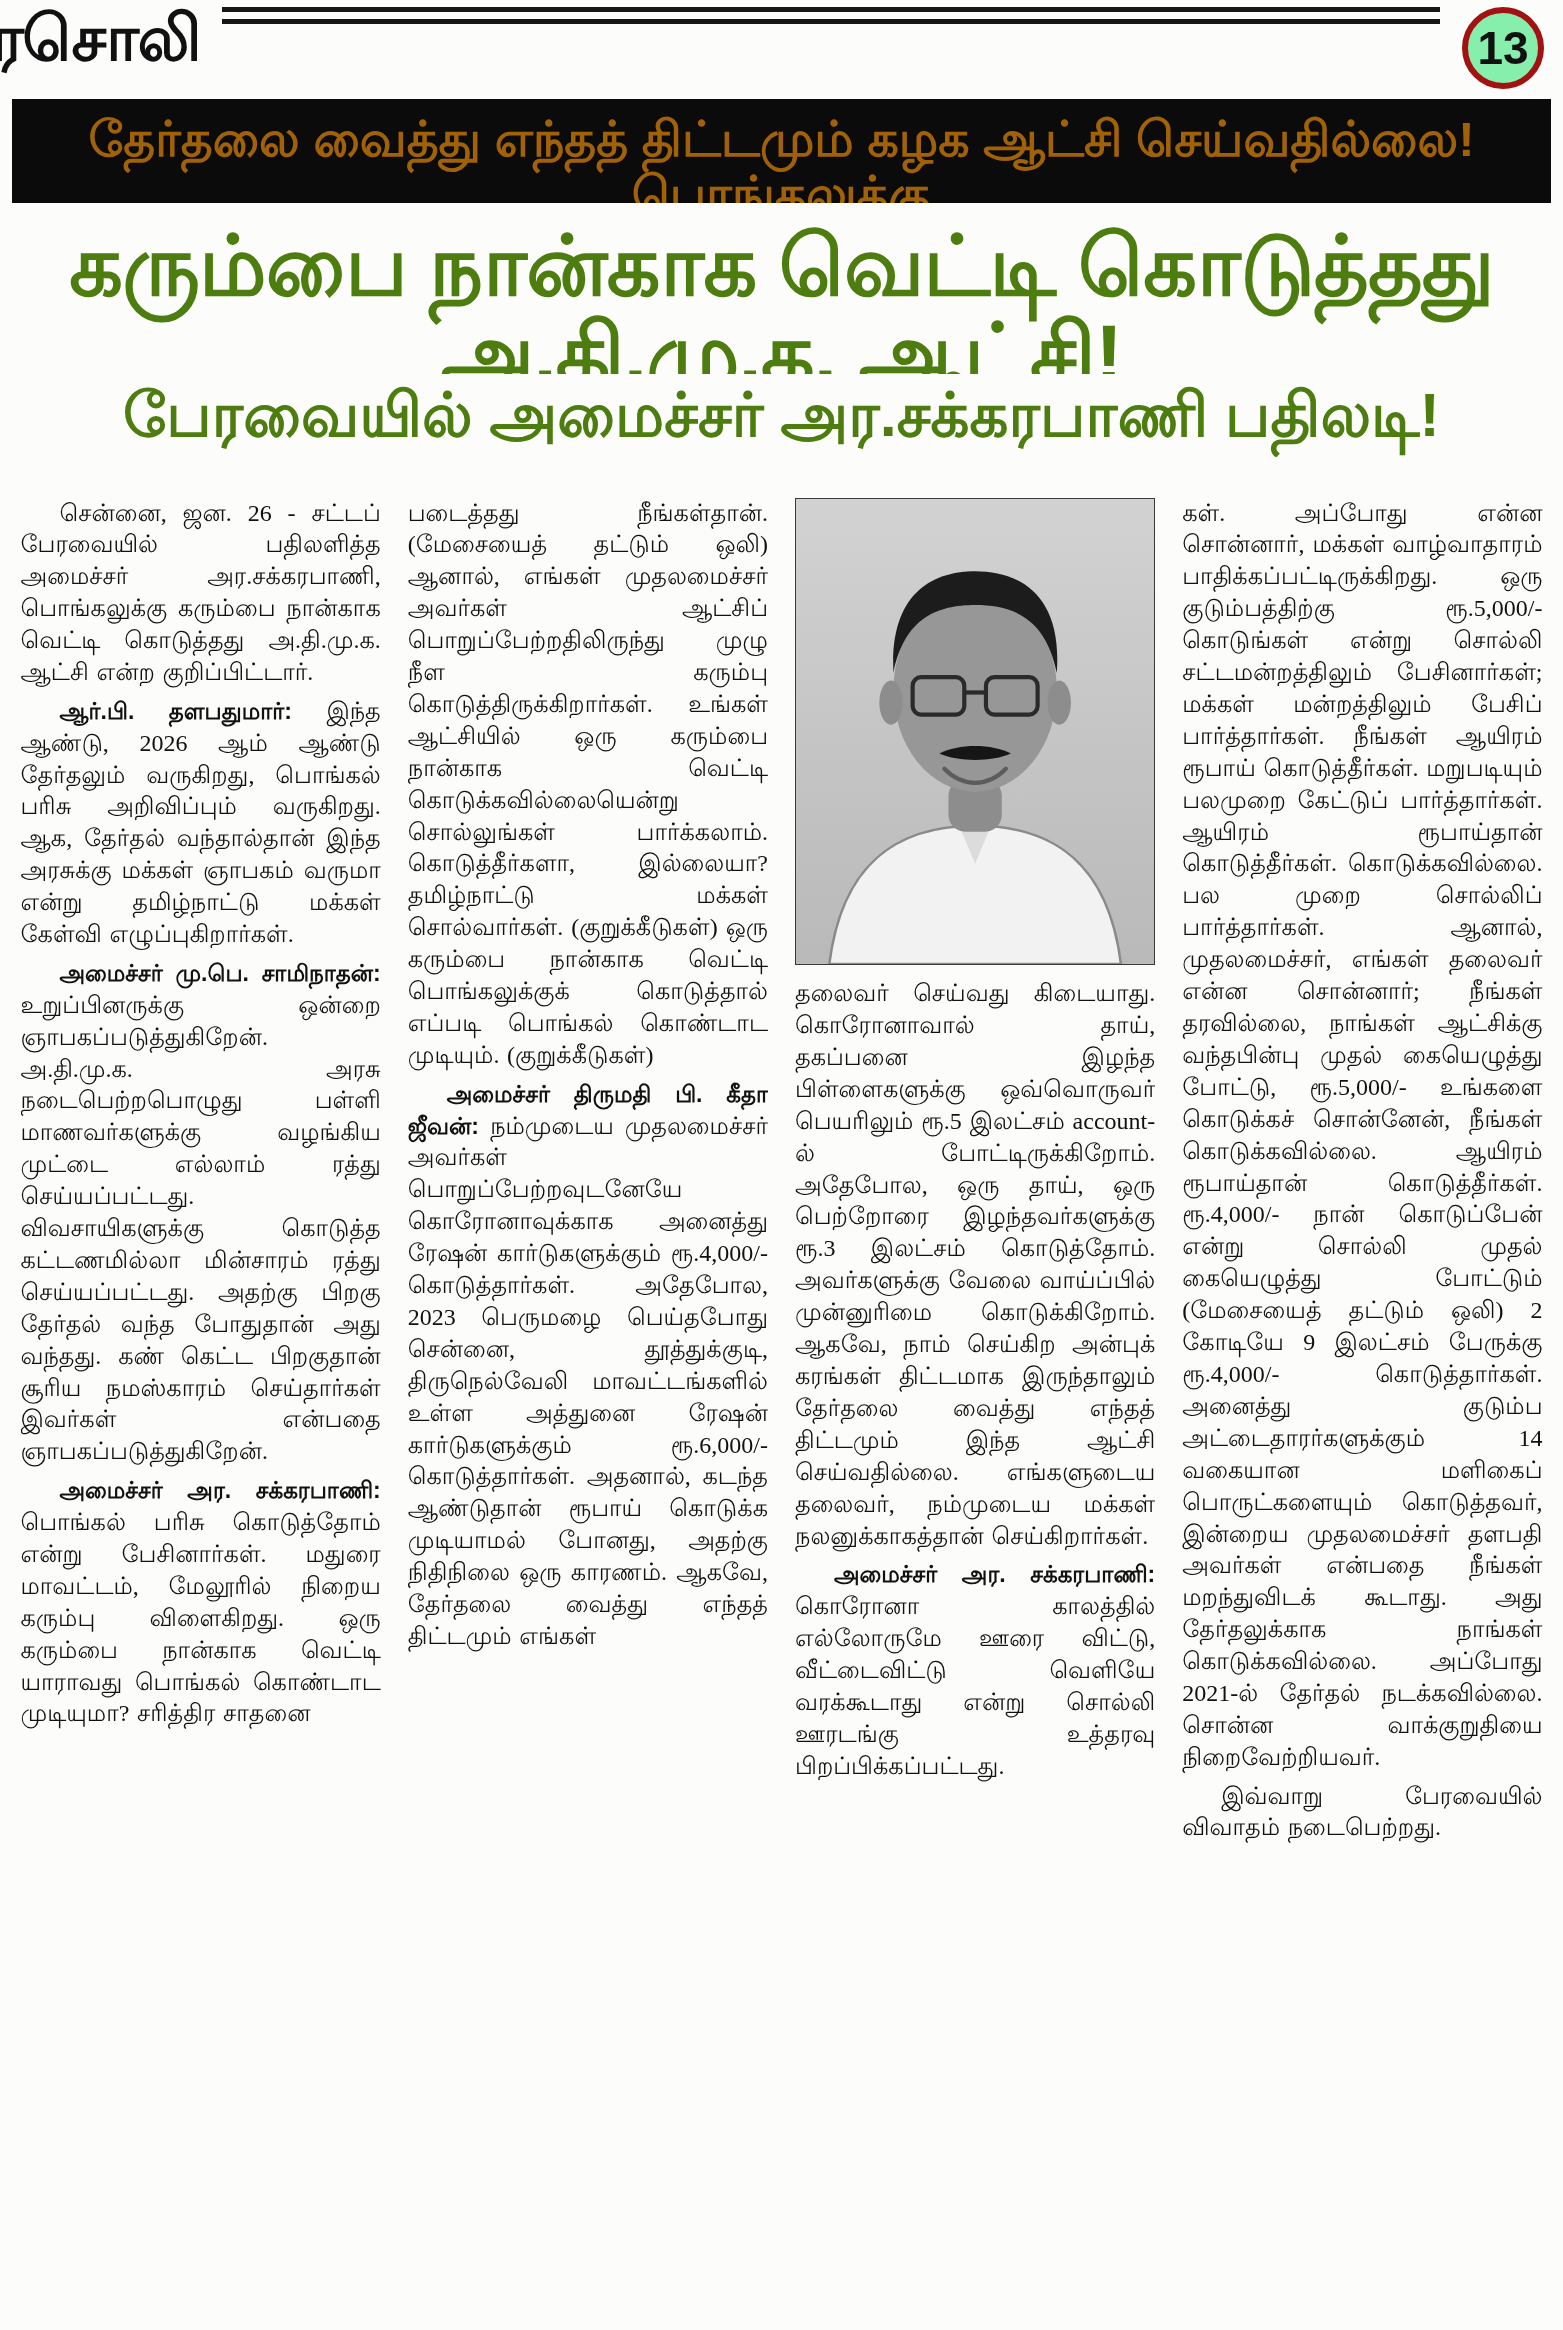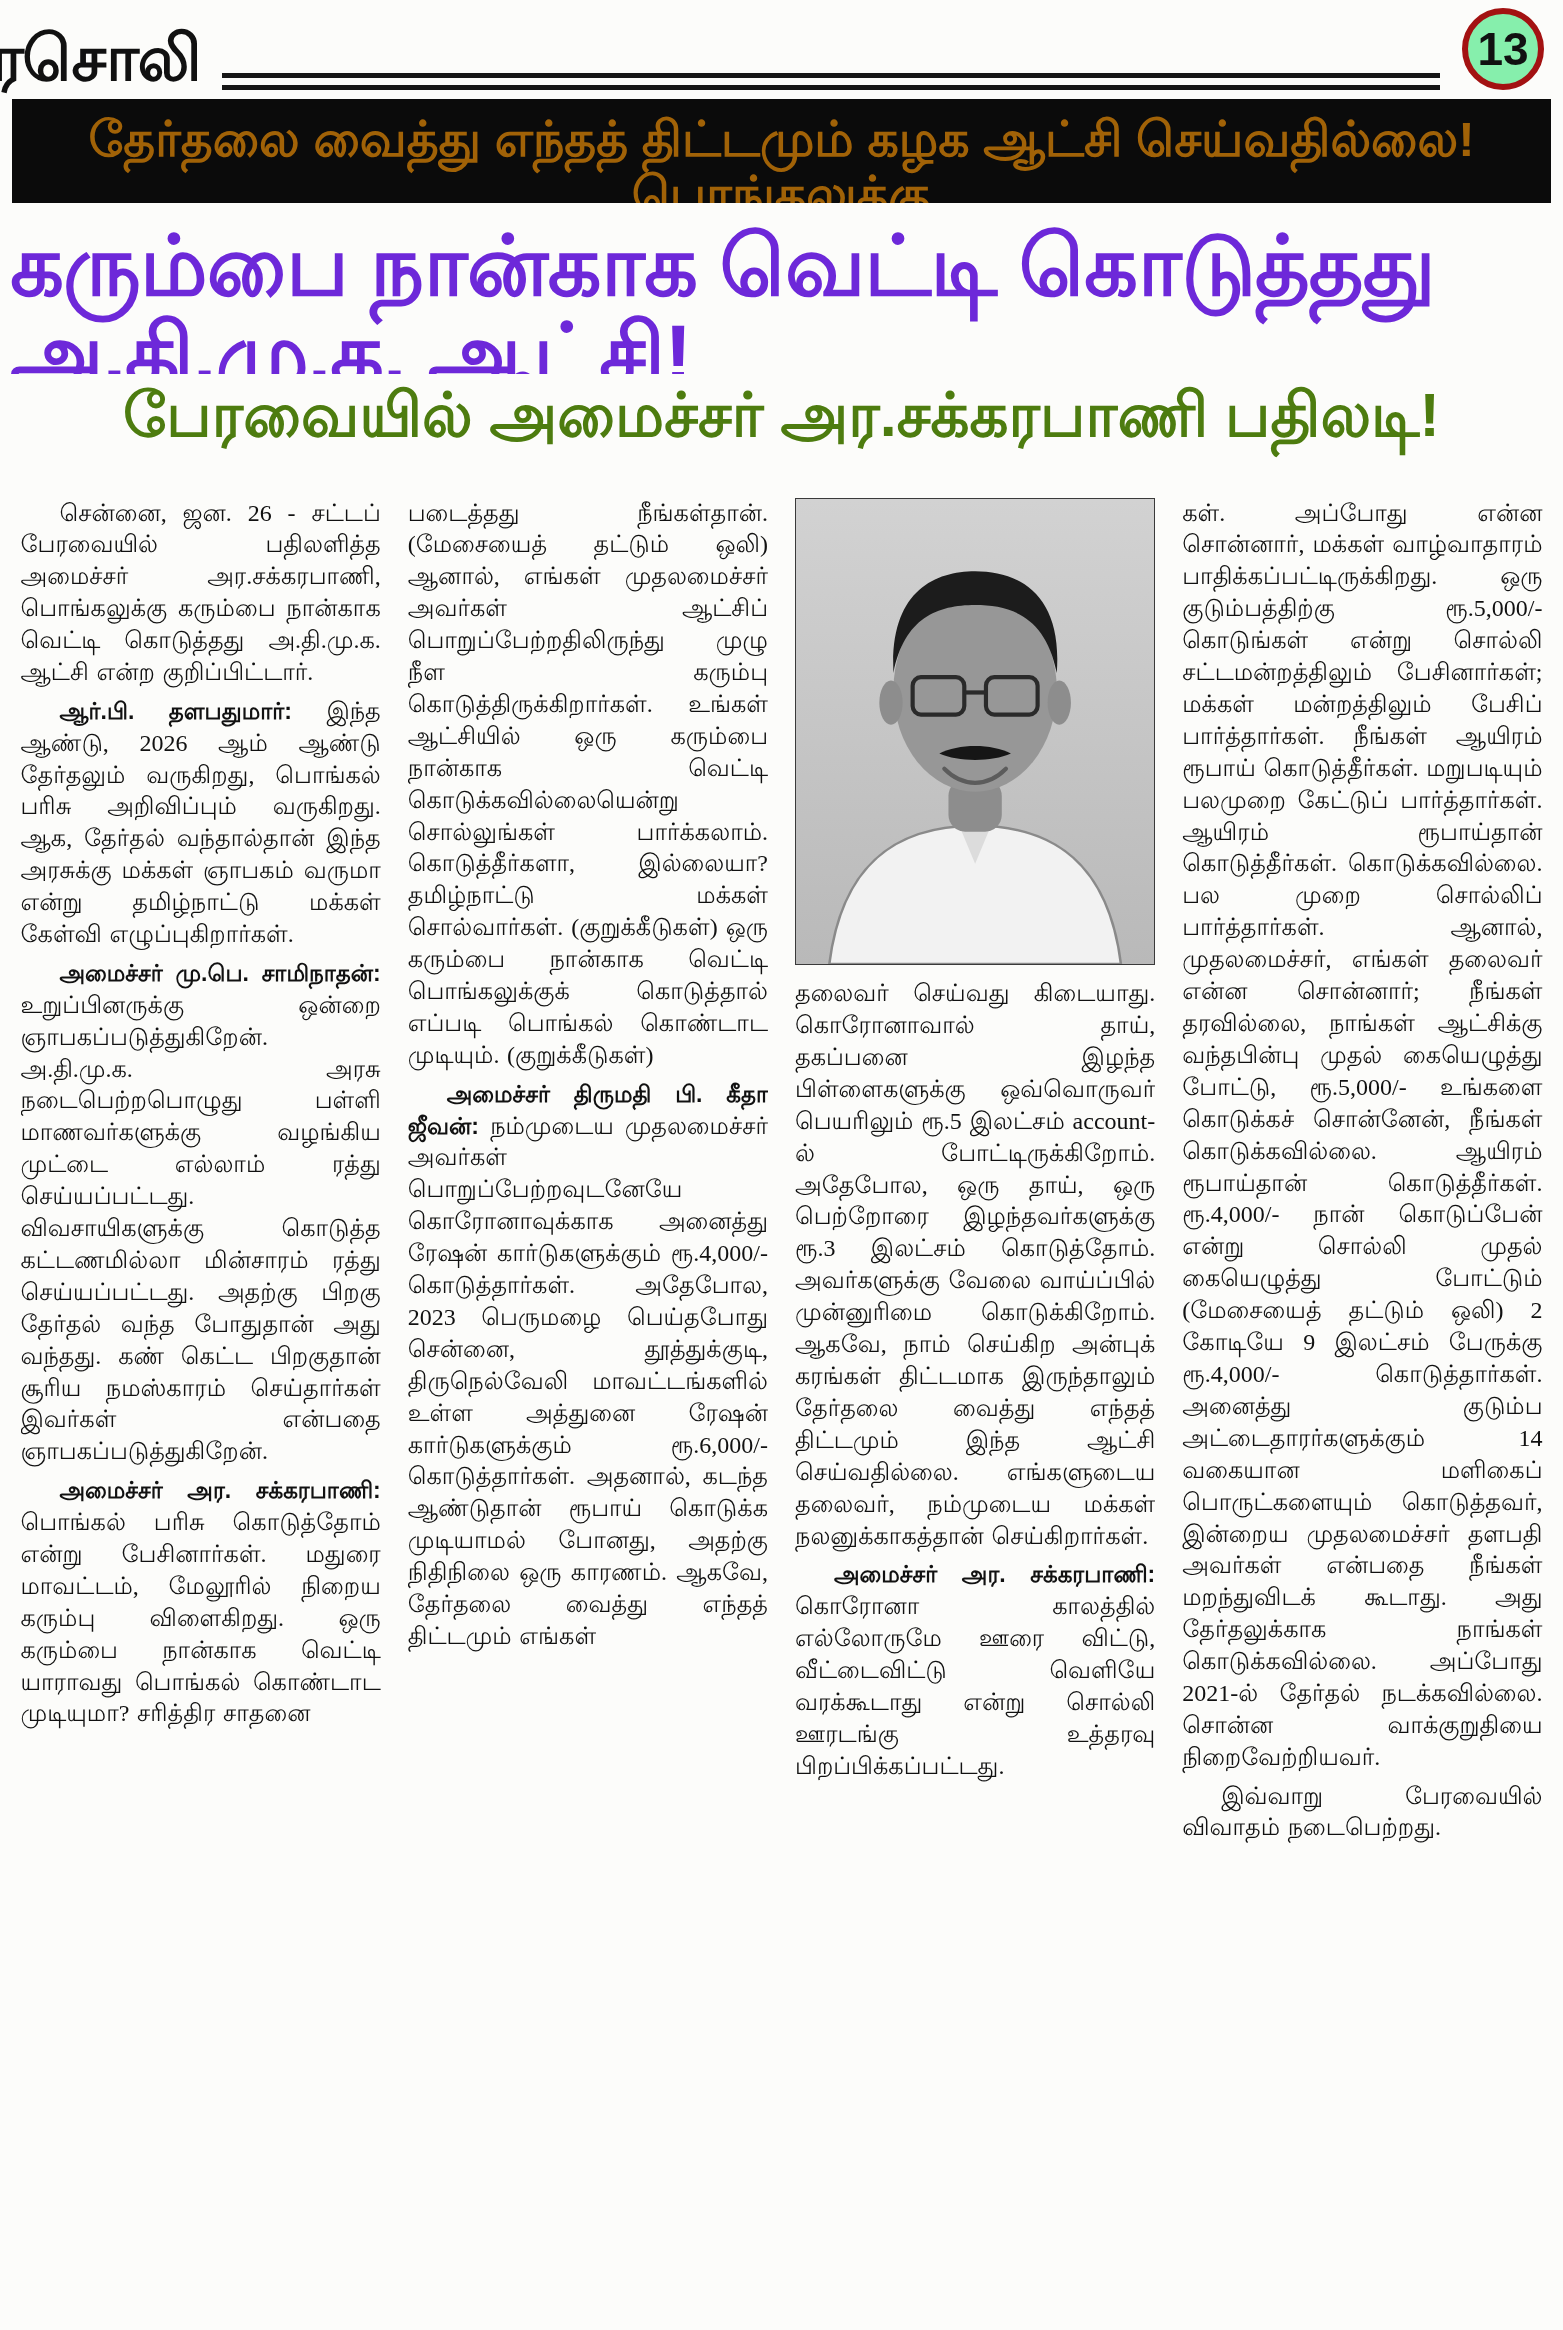--- a/index.html
+++ b/index.html
@@ -11,21 +11,21 @@
     margin: 0 auto;
     background: #fcfcfa;
     color: #111;
     overflow: hidden;
     font-family: "Liberation Serif", "DejaVu Serif", serif;
   }
 
   
   .masthead {
     display: flex;
-    align-items: flex-end;
+    align-items: flex-start;
     height: 90px;
     padding: 6.8px 19px 0 0;
   }
   .masthead-fragment {
     font-family: "Liberation Sans", "DejaVu Sans", sans-serif;
     font-weight: 700;
     font-size: 63px;
     line-height: 1;
     margin-left: -8.5px;
     letter-spacing: -1.7px;
@@ -62,30 +62,30 @@
     text-align: center;
     font-family: "Liberation Sans", "DejaVu Sans", sans-serif;
     font-weight: 800;
     font-size: 49px;
     line-height: 1.12;
     padding: 13.6px 8.5px;
     height: 104px;
     overflow: hidden;
   }
   .main-headline {
-    text-align: left;
+    text-align: center;
     font-family: "Liberation Sans", "DejaVu Sans", sans-serif;
     font-weight: 900;
     font-size: 84px;
     line-height: 1.05;
     letter-spacing: -0.9px;
     margin: 19px 10.2px 0;
     height: 152px;
     overflow: hidden;
-    color: #6d28d9;
+    color: #4d7c0f;
   }
   .sub-headline {
     text-align: center;
     font-family: "Liberation Sans", "DejaVu Sans", sans-serif;
     font-weight: 800;
     font-size: 61px;
     line-height: 1.1;
     margin: 8.5px 10.2px 0;
     height: 95px;
     overflow: hidden;

